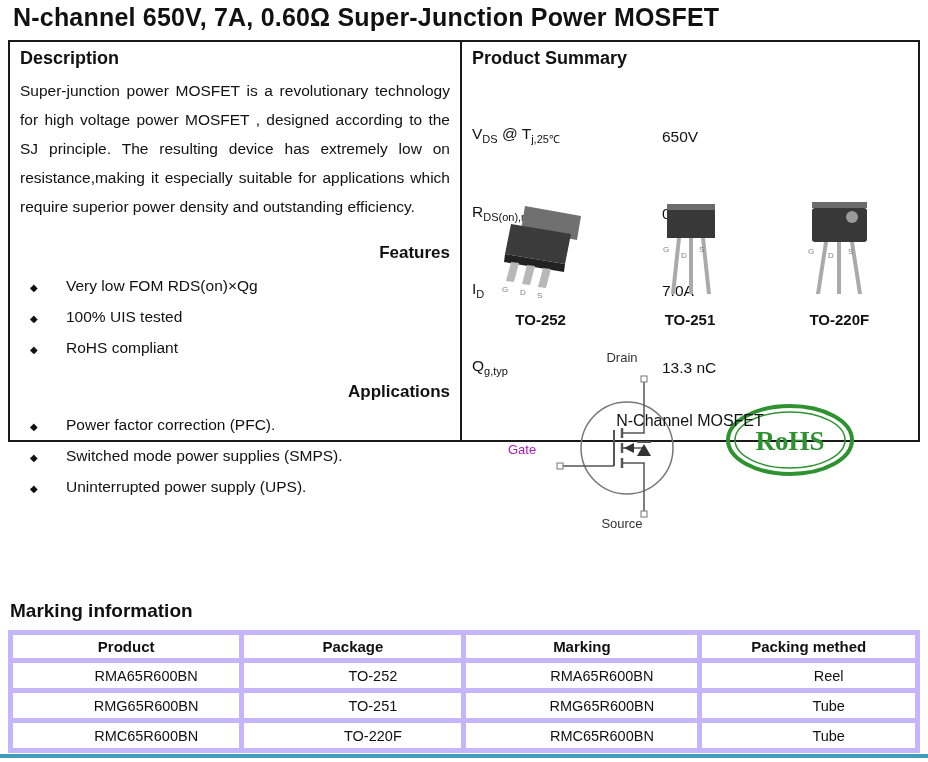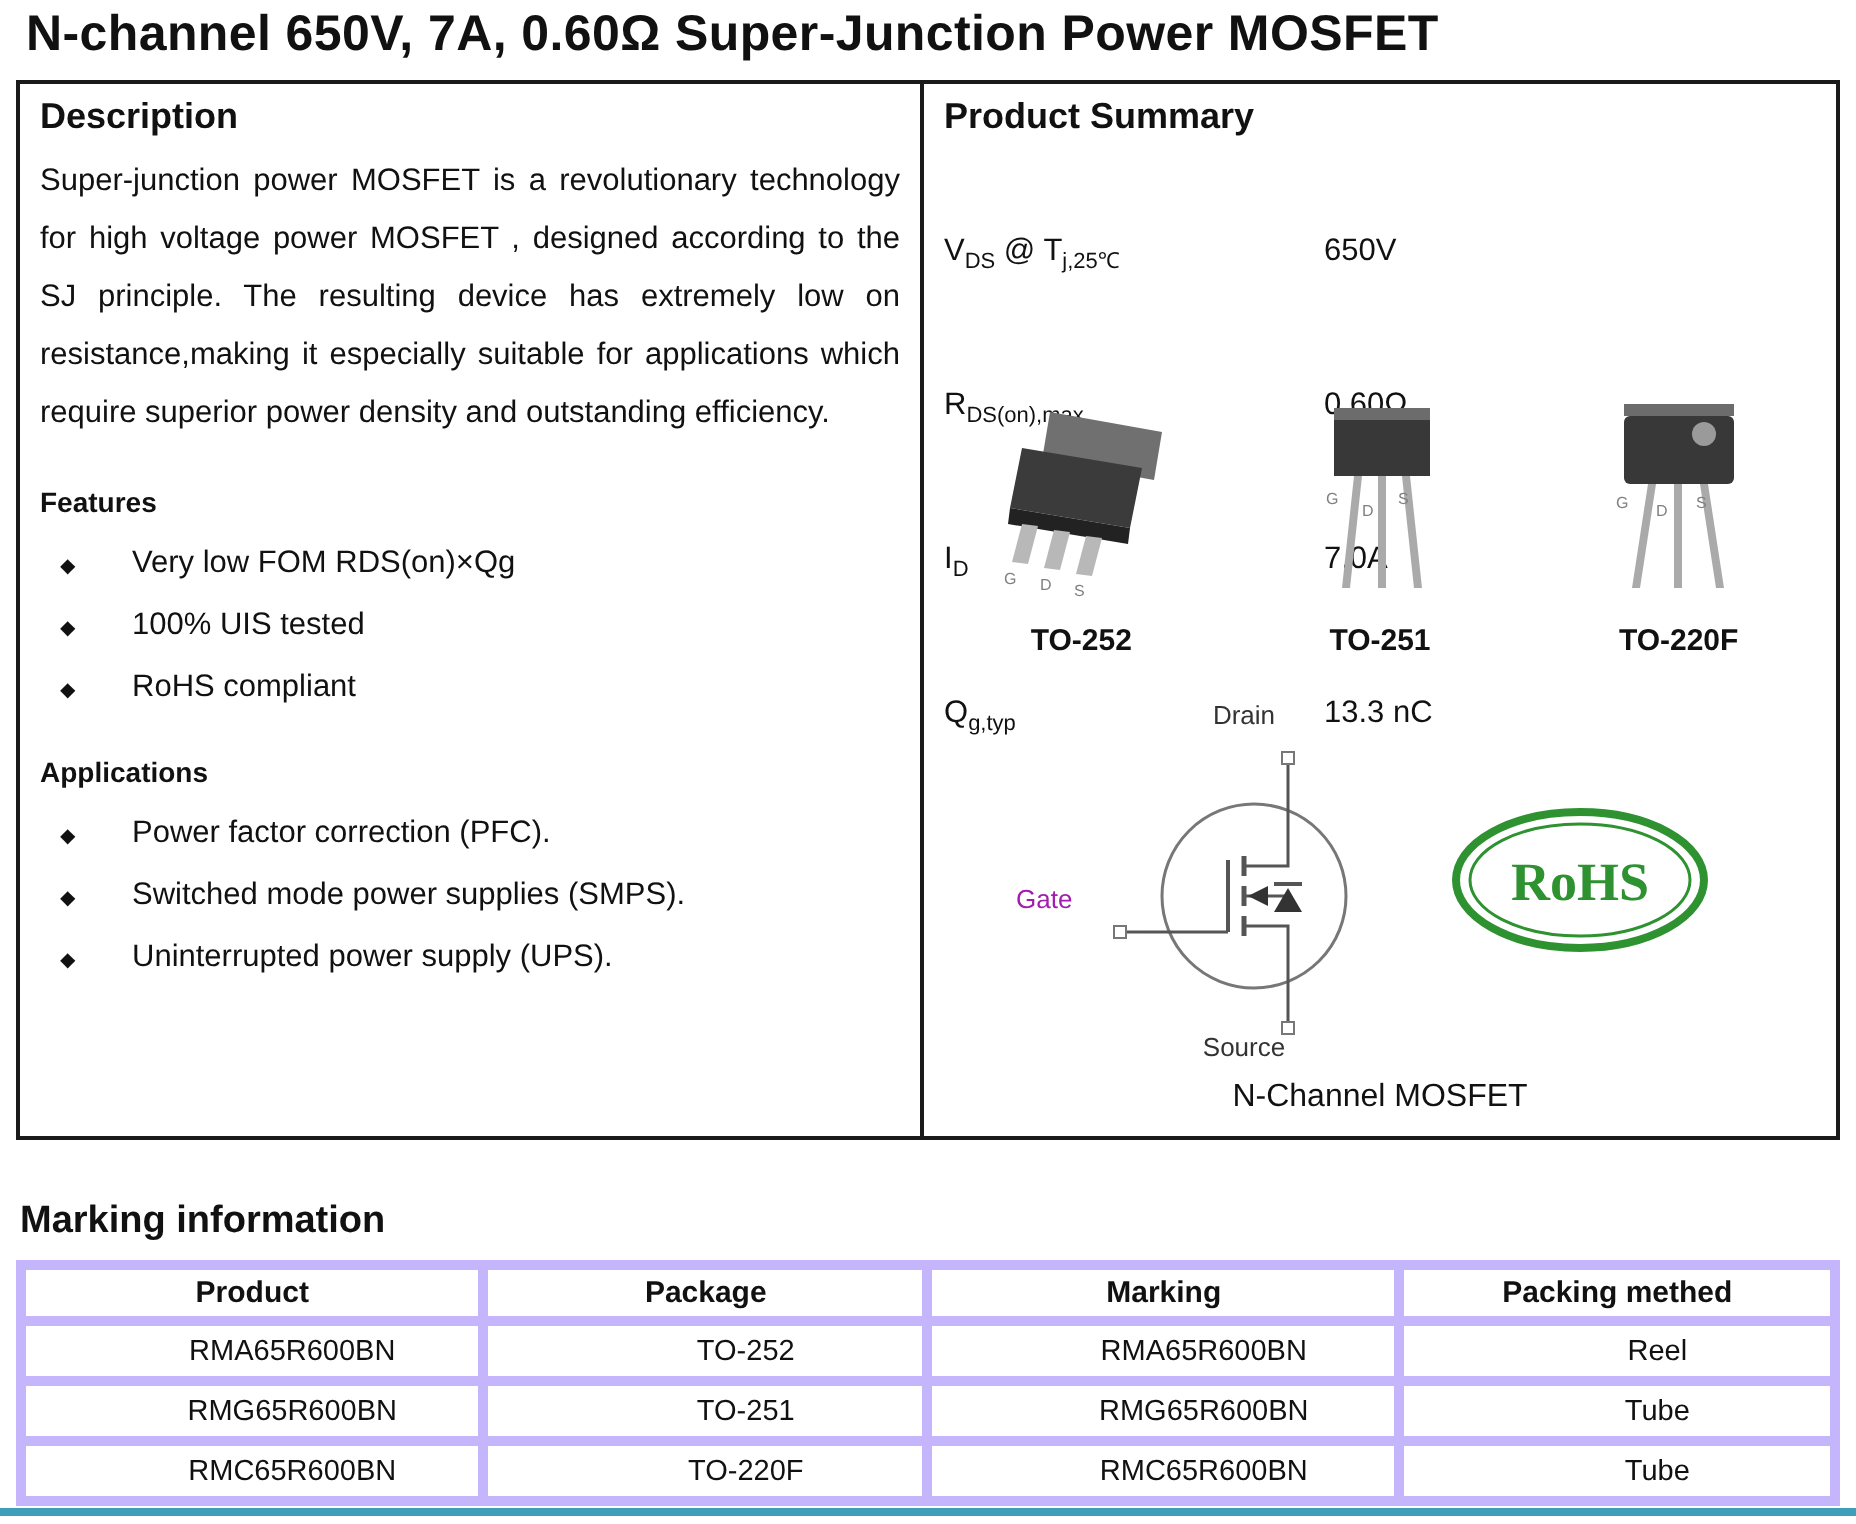--- a/index.html
+++ b/index.html
@@ -1,36 +1,36 @@
 <!DOCTYPE html>
 <html><head>
 <meta charset="utf-8">
 <style>
   * { margin:0; padding:0; box-sizing:border-box; }
   html,body { width:928px; height:762px; background:#ffffff; font-family:"Liberation Sans", sans-serif; color:#111; overflow:hidden; }
   .page { position:relative; width:928px; height:762px; background:#fff; }
 
   .doc-title { position:absolute; top:3px; left:13px; width:100%; font-size:25px; font-weight:bold; letter-spacing:0.2px; }
 
-  .main-box { position:absolute; left:8px; top:40px; width:912px; height:530px; border:2px solid #1a1a1a; }
+  .main-box { position:absolute; left:8px; top:40px; width:912px; height:402px; border:2px solid #1a1a1a; }
   .divider { position:absolute; left:450px; top:0; bottom:0; width:2px; background:#1a1a1a; }
 
   .left-col { position:absolute; left:0; top:0; width:450px; height:100%; padding:6px 10px 0 10px; }
   .section-heading { font-size:18px; font-weight:bold; }
   .desc-body { margin-top:7px; font-size:15.5px; line-height:29px; text-align:justify; }
-  .sub-heading { font-size:14px; font-weight:bold; }
+  .sub-heading { font-size:17px; font-weight:bold;text-align:right; }
   .features-heading { margin-top:22px; margin-bottom:8px; }
   .apps-heading { margin-top:18px; margin-bottom:8px; }
   .bullet-row { display:flex; align-items:baseline; line-height:29px; font-size:15.5px; padding-left:10px; }
   .bullet { width:36px; font-size:10px; color:#111; flex:0 0 36px; }
 
   .right-col { position:absolute; left:452px; top:0; right:0; bottom:0; }
   .ps-heading { padding:6px 10px 0 10px; }
   .params { margin:6px 0 0 10px; }
-  .param-row { display:flex; align-items:flex-start; height:29px; font-size:15.5px;margin-top:48px; }
+  .param-row { display:flex; align-items:flex-end; height:29px; font-size:15.5px;margin-top:48px; }
   .plabel { flex:0 0 190px; }
   .plabel sub { font-size:11px; }
   .pvalue { font-size:15.5px; }
 
   .packages { position:absolute; top:152px; left:4px; right:4px; display:flex; justify-content:space-around; align-items:flex-end; }
   .pkg-fig { text-align:center; width:150px; }
   .pkg-label { margin-top:8px; font-size:15px; font-weight:bold; }
   .pin-letter { font-size:8px; fill:#808080; font-family:"Liberation Sans", sans-serif; }
 
   .symbol-wrap { position:absolute; top:308px; left:40px; width:240px; height:230px; }

